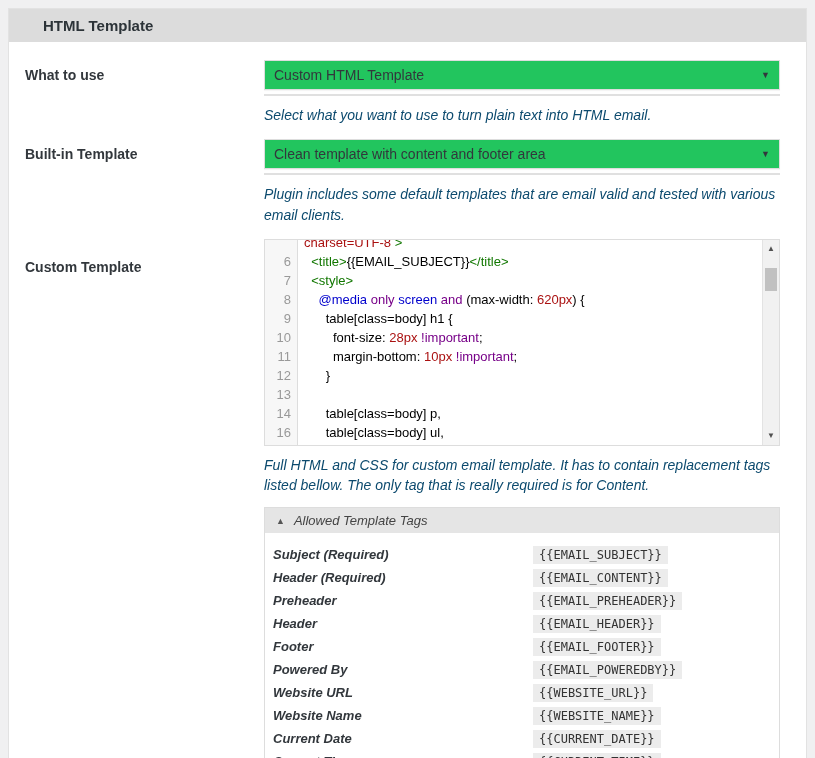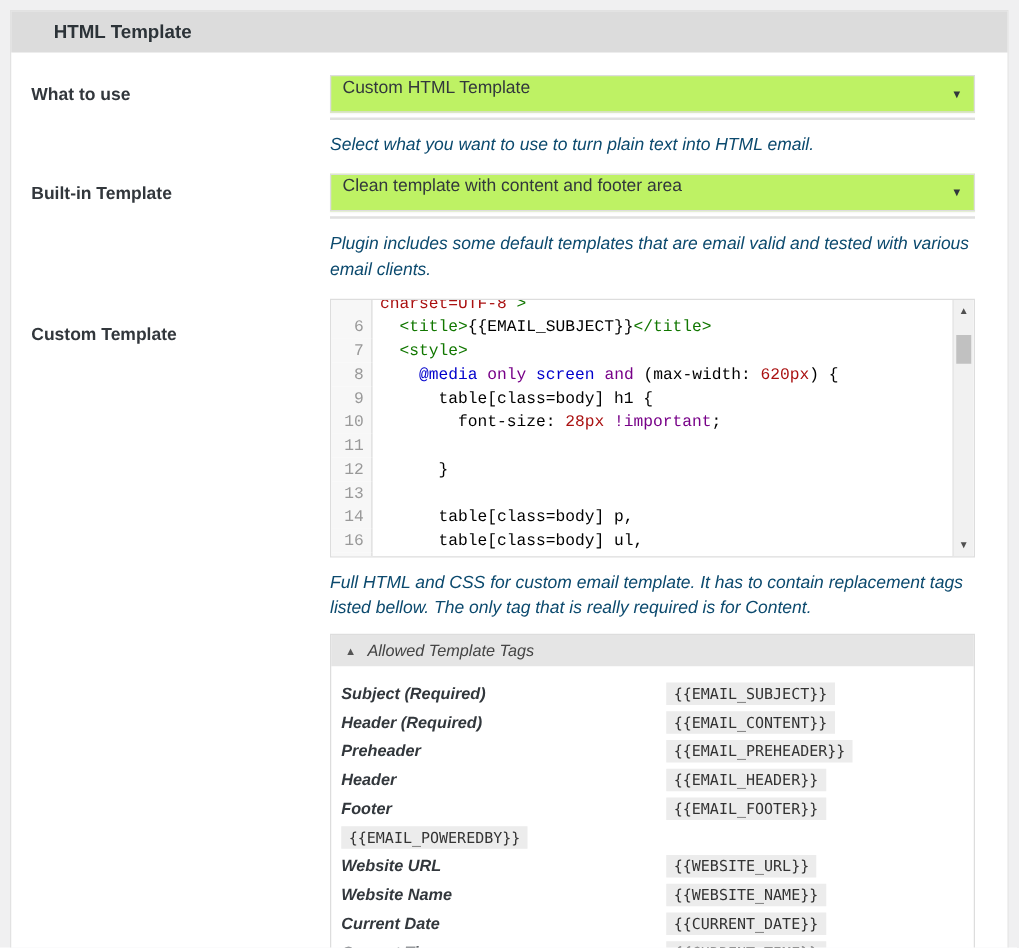--- a/index.html
+++ b/index.html
@@ -19,42 +19,42 @@
 
   .form-row { display:flex; margin-bottom:14px; }
   .form-label {
     width:239px; flex-shrink:0; font-weight:bold; font-size:14px;
     color:#32373c; padding-top:7px; padding-left:0;
   }
   .row-editor .form-label { padding-top:20px; }
   .form-field { width:516px; }
 
   .select-box {
-    position:relative; height:30px; border:1px solid #ddd; background:#bef264;
-    display:flex; padding:0 26px 0 9px;
+    position:relative; height:30px; border:1px solid #ddd; background:#22c55e;
+    display:flex; align-items:center; padding:0 26px 0 9px;
     font-size:14px; color:#32373c; cursor:pointer;
     box-shadow:0 1px 1px rgba(0,0,0,0.04);
   }
   .select-arrow { position:absolute; right:9px; top:9px; font-size:9px; color:#32373c; }
   .select-underline { border-bottom:2px solid #e0e0e0; margin-top:4px; }
 
   .description {
     font-style:italic; font-size:14px; color:#0c4a6e;
     margin-top:9px; line-height:1.45;
   }
 
   
   .code-editor {
     position:relative; border:1px solid #ddd; height:207px;
     overflow:hidden; background:#fff; margin-top:0;
   }
   .code-scroll { margin-top:-7px; }
   .code-line {
     display:flex; height:19px;
-    font-family:Liberation Mono, monospace; font-size:13px; line-height:19px;
+    font-family:Liberation Sans, sans-serif; font-size:13px; line-height:19px;
     white-space:pre;
   }
   .gutter {
     width:33px; padding-right:6px; text-align:right; color:#999;
     background:#f7f7f7; border-right:1px solid #ddd; flex-shrink:0;
   }
   .code-text { padding-left:6px; color:#000; }
   .tok-tag  { color:#170; }
   .tok-kw   { color:#708; }
   .tok-def  { color:#00c; }
@@ -132,21 +132,21 @@
       <div class="form-label">Custom Template</div>
       <div class="form-field">
         <div class="code-editor">
           <div class="code-scroll" id="code-lines">
               <div class="code-line"><div class="gutter"></div><div class="code-text"><span class="tok-str">charset=UTF-8 </span><span class="tok-tag">&gt;</span></div></div>
               <div class="code-line"><div class="gutter">6</div><div class="code-text"><span>  </span><span class="tok-tag">&lt;title&gt;</span><span>{{EMAIL_SUBJECT}}</span><span class="tok-tag">&lt;/title&gt;</span></div></div>
               <div class="code-line"><div class="gutter">7</div><div class="code-text"><span>  </span><span class="tok-tag">&lt;style&gt;</span></div></div>
               <div class="code-line"><div class="gutter">8</div><div class="code-text"><span>    </span><span class="tok-def">@media</span><span> </span><span class="tok-kw">only</span><span> </span><span class="tok-attr">screen</span><span> </span><span class="tok-kw">and</span><span> (max-width: </span><span class="tok-num">620px</span><span>) {</span></div></div>
               <div class="code-line"><div class="gutter">9</div><div class="code-text"><span>      table[class=body] h1 {</span></div></div>
               <div class="code-line"><div class="gutter">10</div><div class="code-text"><span>        font-size: </span><span class="tok-num">28px</span><span> </span><span class="tok-kw">!important</span><span>;</span></div></div>
-              <div class="code-line"><div class="gutter">11</div></div>
+              <div class="code-line"><div class="gutter">11</div><div class="code-text"><span>        margin-bottom: </span><span class="tok-num">10px</span><span> </span><span class="tok-kw">!important</span><span>;</span></div></div>
               <div class="code-line"><div class="gutter">12</div><div class="code-text"><span>      }</span></div></div>
               <div class="code-line"><div class="gutter">13</div><div class="code-text"></div></div>
               <div class="code-line"><div class="gutter">14</div><div class="code-text"><span>      table[class=body] p,</span></div></div>
               <div class="code-line"><div class="gutter">16</div><div class="code-text"><span>      table[class=body] ul,</span></div></div>
               <div class="code-line"><div class="gutter">16</div><div class="code-text"><span>      table[class=body] ol,</span></div></div>
             </div>
           <div class="v-scrollbar">
             <div class="scroll-btn up">▲</div>
             <div class="scroll-thumb"></div>
             <div class="scroll-btn down">▼</div>
@@ -174,20 +174,21 @@
               </div>
               <div class="tag-row">
                 <div class="tag-label">Header</div>
                 <span class="tag-code">{{EMAIL_HEADER}}</span>
               </div>
               <div class="tag-row">
                 <div class="tag-label">Footer</div>
                 <span class="tag-code">{{EMAIL_FOOTER}}</span>
               </div>
               <div class="tag-row">
+                <div class="tag-label">Powered By</div>
                 <span class="tag-code">{{EMAIL_POWEREDBY}}</span>
               </div>
               <div class="tag-row">
                 <div class="tag-label">Website URL</div>
                 <span class="tag-code">{{WEBSITE_URL}}</span>
               </div>
               <div class="tag-row">
                 <div class="tag-label">Website Name</div>
                 <span class="tag-code">{{WEBSITE_NAME}}</span>
               </div>

